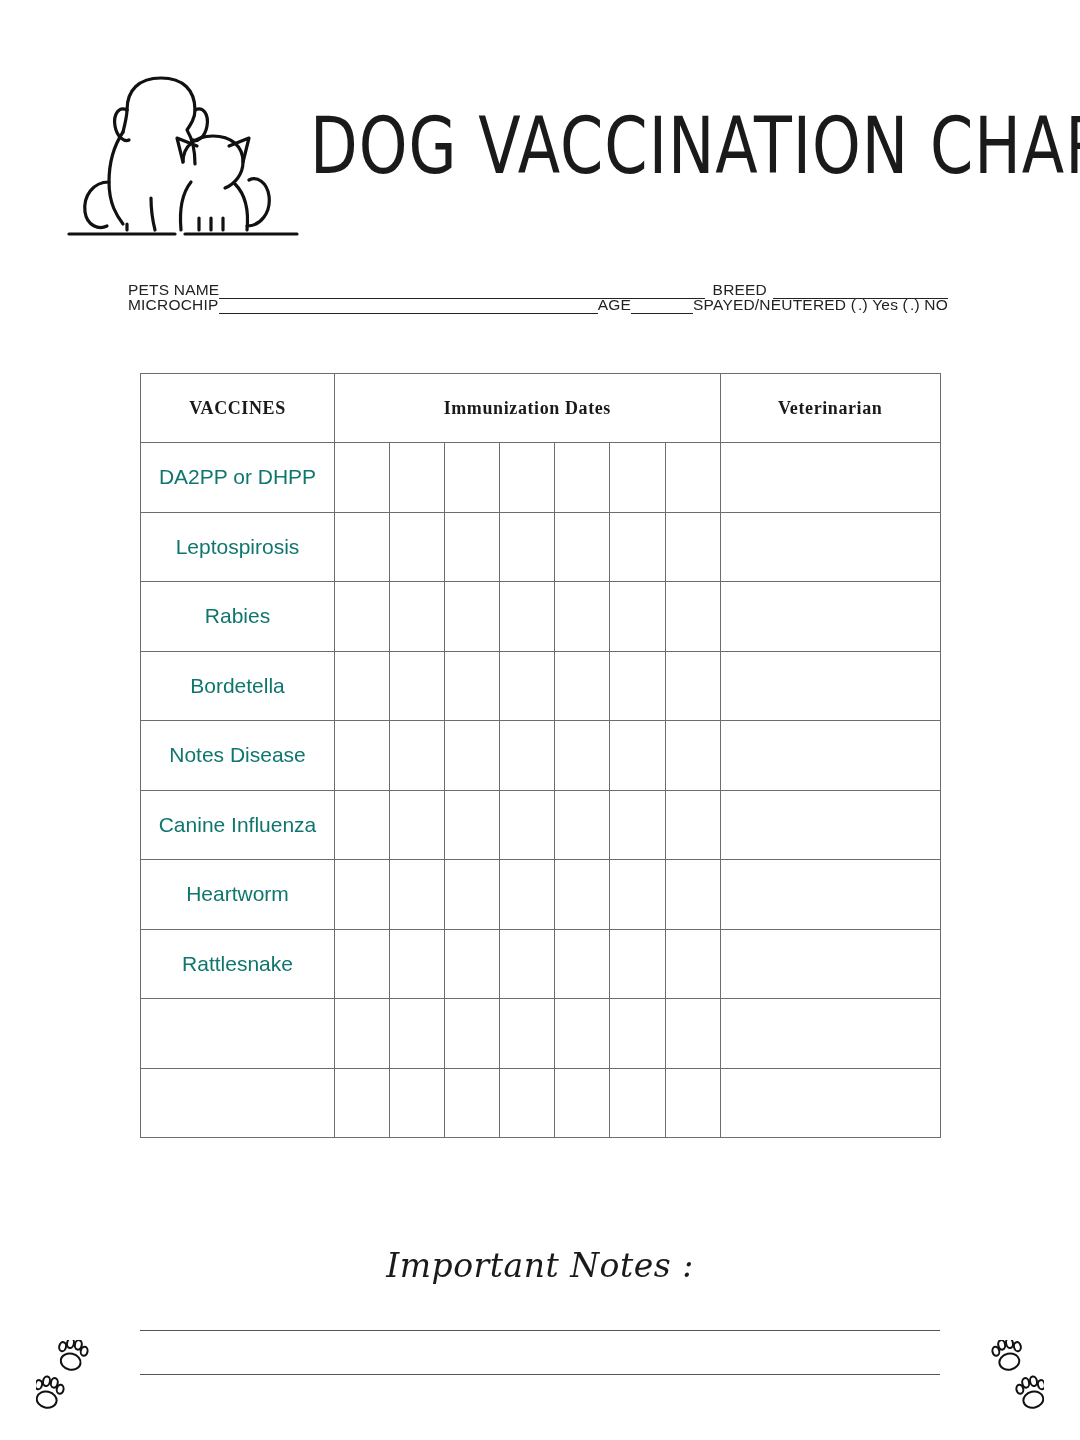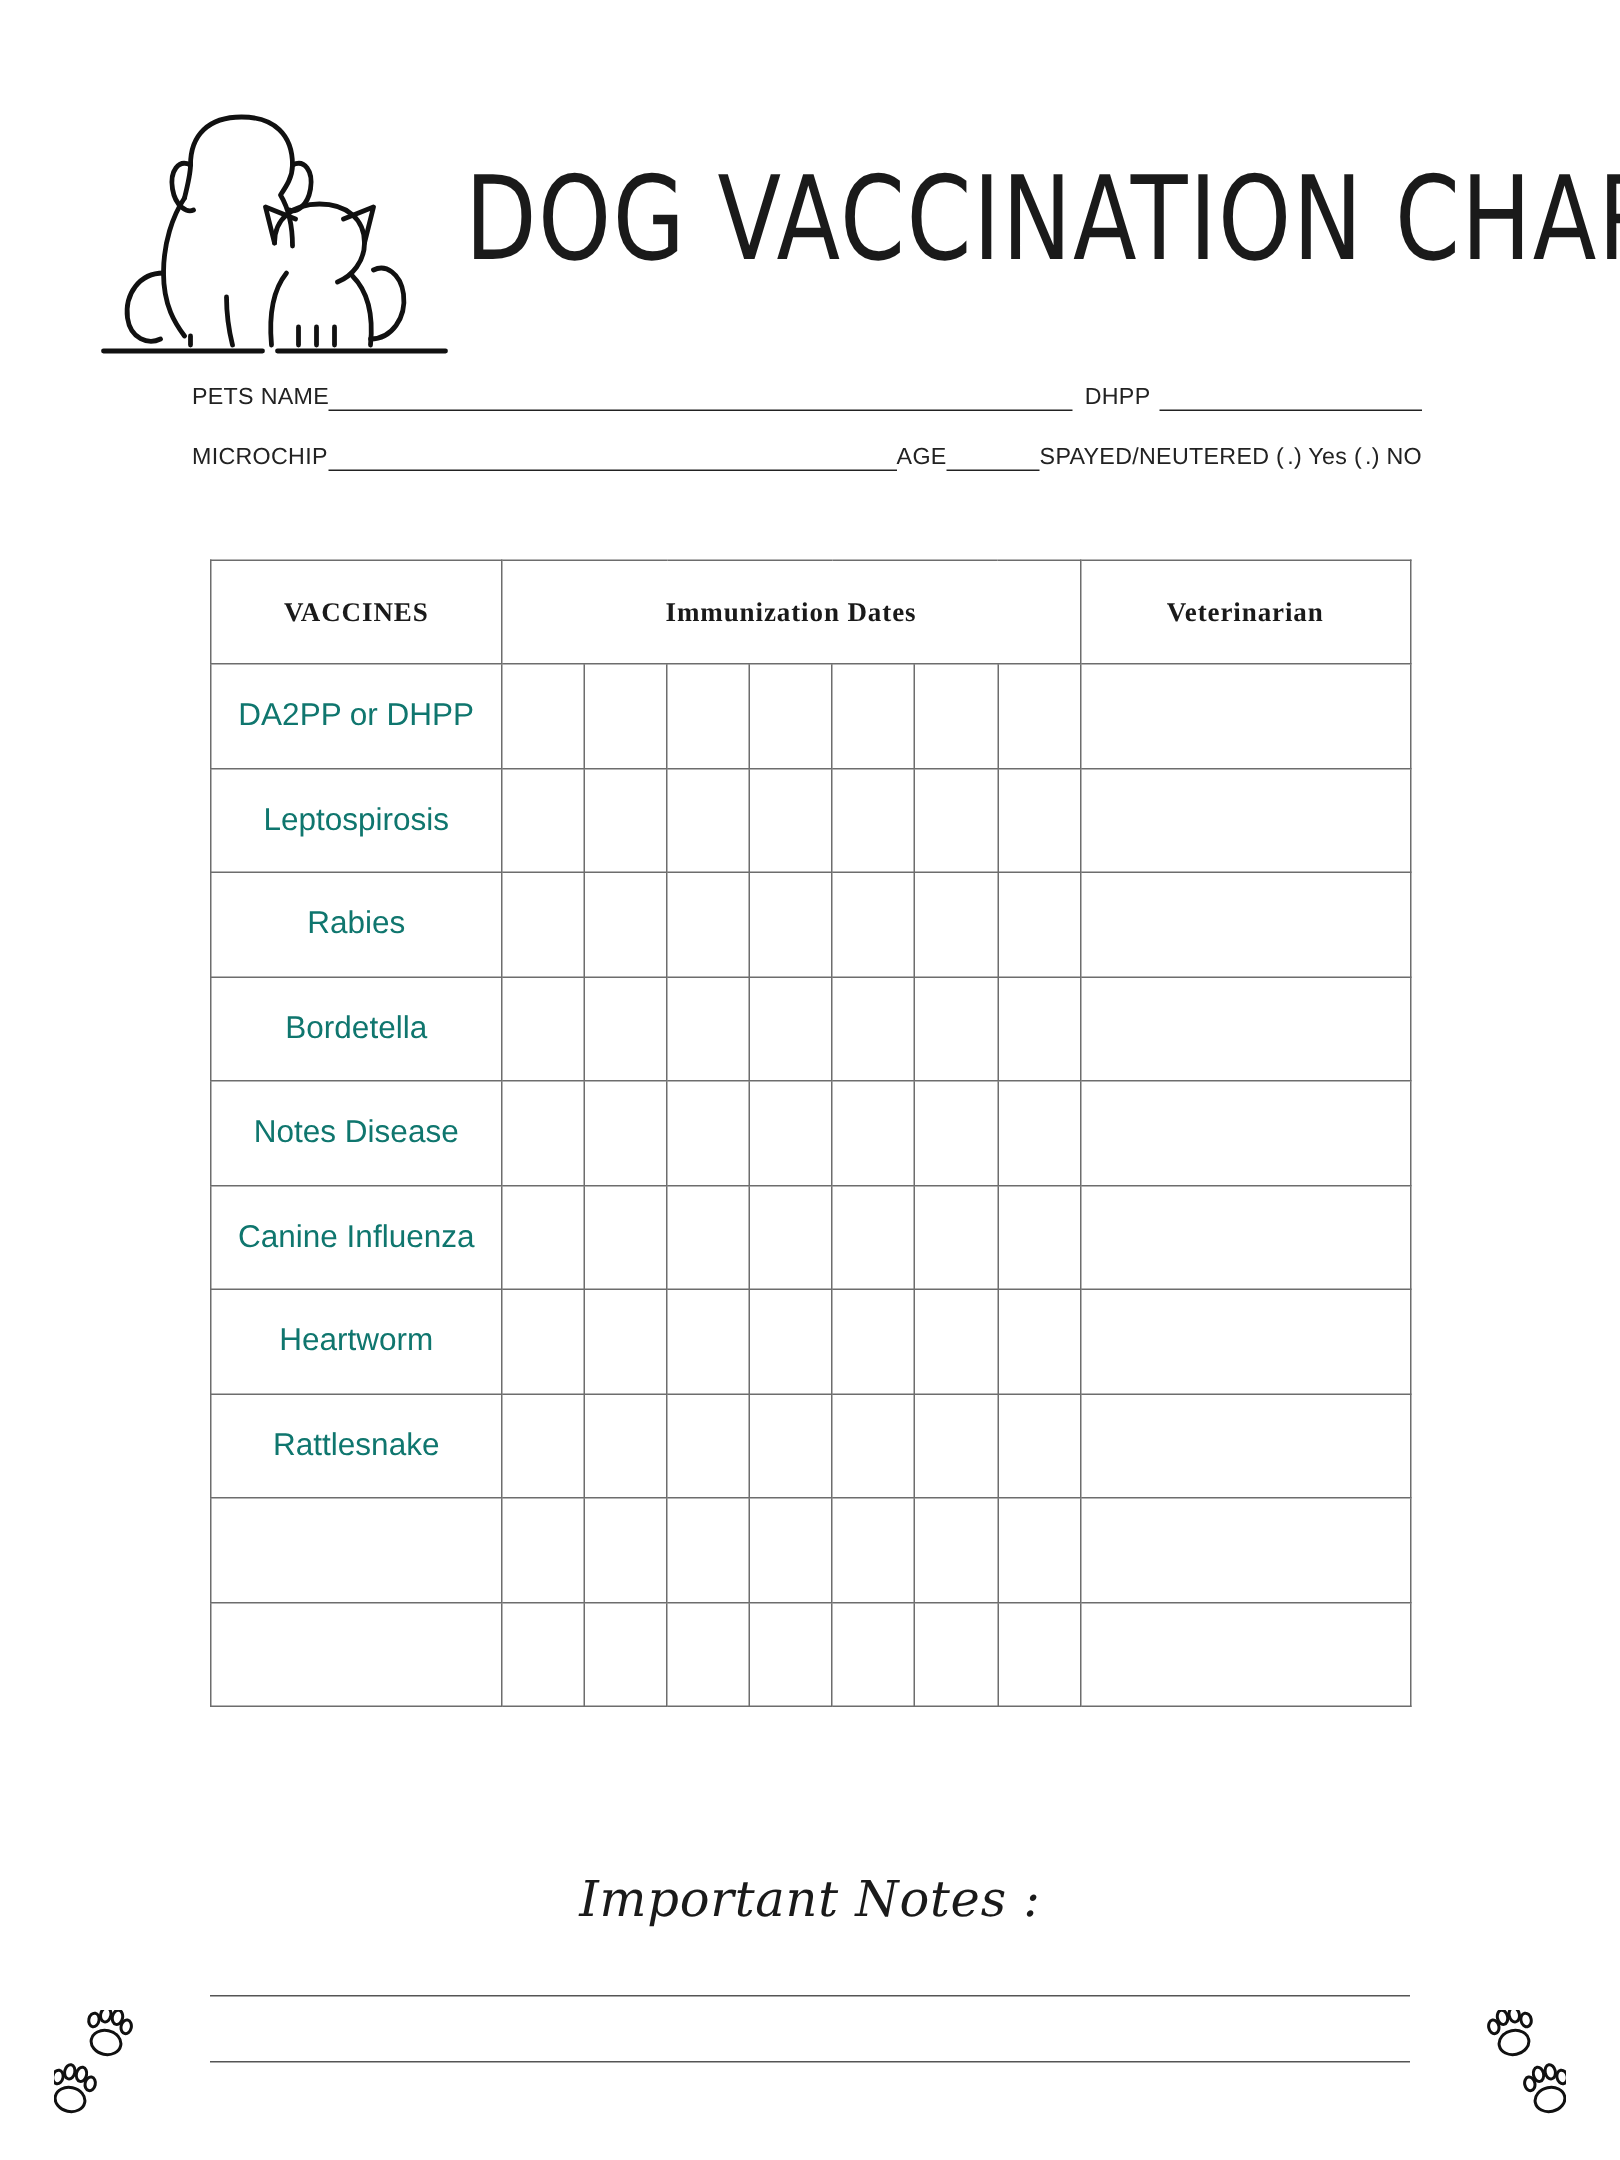--- a/index.html
+++ b/index.html
@@ -174,24 +174,24 @@
 
         <path d="M4 176 L110 176"></path>
         <path d="M120 176 L232 176"></path>
       </g>
     </svg>
   </div>
 
   <div class="title">DOG VACCINATION CHART</div>
 </div>
 
-<div class="info info-row-1 info-row" style="top:256px;">
+<div class="info info-row-1 info-row" style="top:281px;">
   <span class="lbl">PETS NAME</span>
   <span class="rule grow" style="min-width:440px;"></span>
-  <span class="lbl" style="padding:0 6px 0 8px;">DHPP</span>
+  <span class="lbl" style="padding:0 6px 0 8px;">BREED</span>
   <span class="rule" style="width:175px;"></span>
 </div>
 
 <div class="info info-row-2 info-row" style="top:296px;">
   <span class="lbl">MICROCHIP</span>
   <span class="rule grow" style="min-width:330px;"></span>
   <span class="lbl">AGE</span>
   <span class="rule" style="width:62px;"></span>
   <span class="lbl">SPAYED/NEUTERED (</span>
   <span class="lbl" style="padding-left:2px;">.</span>

